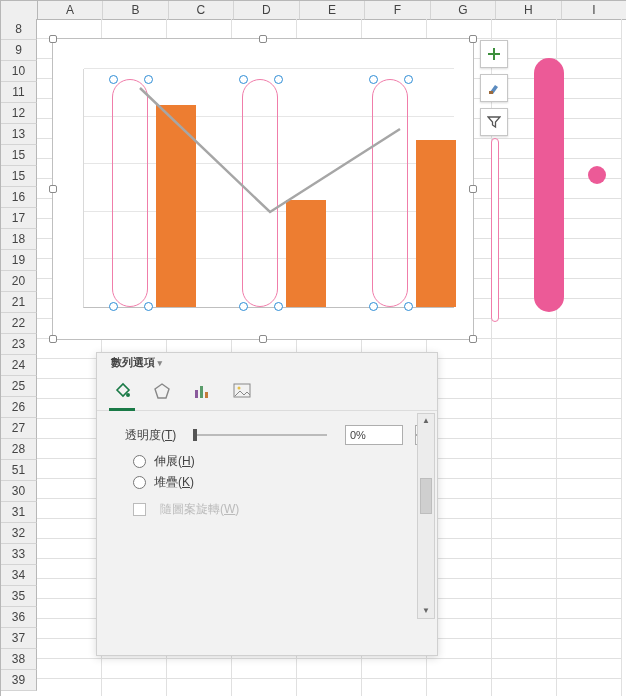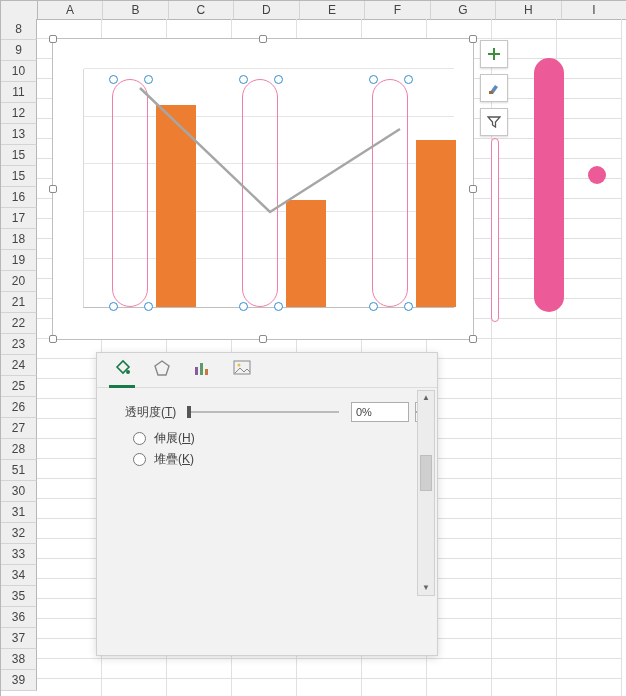--- a/index.html
+++ b/index.html
@@ -259,21 +259,21 @@
   .pane-body{
     position:relative;
     padding: 14px 10px 10px 28px;
     height: 186px;
   }
   .row {
     display:flex;
     align-items:center;
     font-size:12px;
     margin-bottom:8px;
-    gap:6px;
+    gap:12px;
   }
   .row label { white-space:nowrap; }
   .slider {
     flex:1;
     height:2px;
     background:#bbb;
     position:relative;
     margin:0 6px;
   }
   .slider::before{
@@ -479,20 +479,23 @@
       </svg>
   </div>
   <div class="flybtn">
     <svg width="14" height="14">
         <path d="M1 2h12l-4.5 5v5l-3-2V7z" fill="none" stroke="#555" stroke-width="1.3"></path>
       </svg>
   </div>
 </div>
 
 <div class="pane">
+  <div class="pane-sub">
+    <span class="dd">數列選項</span>
+  </div>
   <div class="icon-tabs">
     <div class="tab active">
       <svg width="20" height="20">
           <path d="M5 9l6-6 6 6-6 6z" fill="none" stroke="#1a7a47" stroke-width="1.6"></path>
           <circle cx="16" cy="14" r="2" fill="#1a7a47"></circle>
         </svg>
     </div>
     <div class="tab">
       <svg width="18" height="18">
           <polygon points="9,2 16,7 13,16 5,16 2,7" fill="none" stroke="#888" stroke-width="1.4"></polygon>
@@ -527,20 +530,24 @@
     <div class="radio-row">
       <span class="radio"></span>
       <span>伸展(<span class="underline">H</span>)</span>
     </div>
     <div class="radio-row">
       <span class="radio"></span>
       <span>堆疊(<span class="underline">K</span>)</span>
     </div>
 
 
+    <div class="radio-row disabled" style="margin-top:10px;">
+      <span class="chk"></span>
+      <span>隨圖案旋轉(<span class="underline">W</span>)</span>
+    </div>
 
     <div class="vscroll">
       <div class="up">▲</div>
       <div class="thumb"></div>
       <div class="down" style="position:absolute;bottom:0;left:0;right:0">▼</div>
     </div>
   </div>
 </div>
 
 </body></html>

